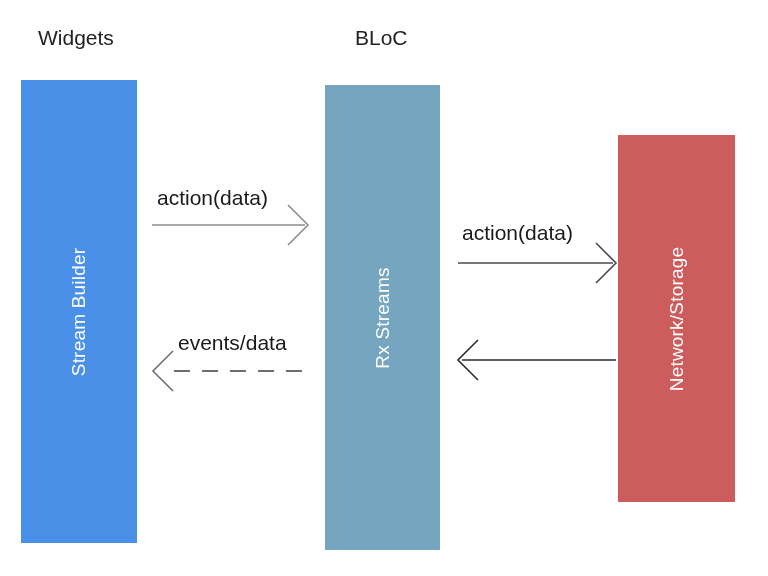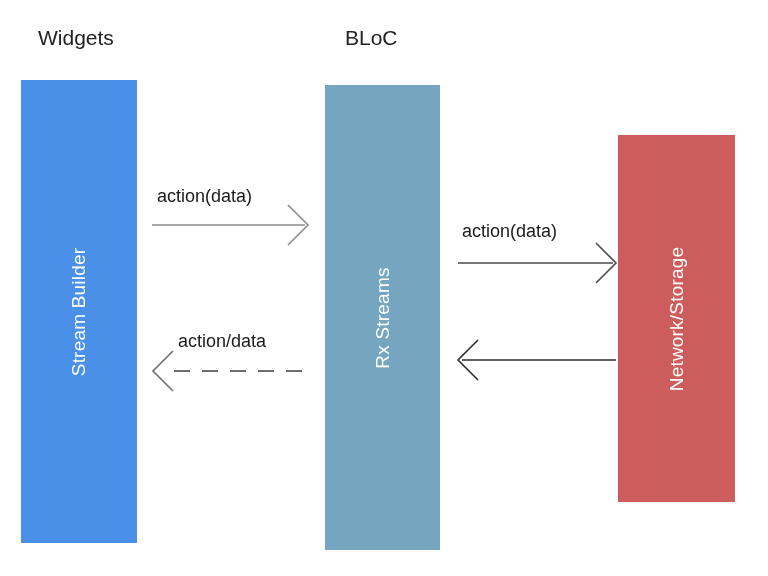--- a/index.html
+++ b/index.html
@@ -36,41 +36,41 @@
   .node-title {
     position: absolute;
     color: #222222;
     font-size: 21px;
     white-space: nowrap;
     font-family: "Liberation Sans", sans-serif;
   }
   .edge-label {
     position: absolute;
     color: #1a1a1a;
-    font-size: 18px;
+    font-size: 21px;
     white-space: nowrap;
     font-family: "Liberation Sans", sans-serif;
   }
   svg.edges {
     position: absolute;
     left: 0;
     top: 0;
     width: 768px;
     height: 576px;
     pointer-events: none;
   }
 </style>
 </head>
 <body>
 
 <div id="canvas">
 
   <div class="node-title" style="left:38px; top:26px;">Widgets</div>
 
-  <div class="node-title" style="left:345px; top:26px;">BLoC</div>
+  <div class="node-title" style="left:355px; top:26px;">BLoC</div>
 
   <div class="node-box" style="left:21px; top:80px; width:116px; height:463px; background:#4a90e8;">
     <span class="node-label-vertical">Stream Builder</span>
   </div>
 
   <div class="node-box" style="left:325px; top:85px; width:115px; height:465px; background:#76a5bf;">
     <span class="node-label-vertical">Rx Streams</span>
   </div>
 
   <div class="node-box" style="left:618px; top:135px; width:117px; height:367px; background:#cd5c5c;">
@@ -97,16 +97,16 @@
     <g>
       <line x1="616" y1="360" x2="462" y2="360" stroke="#2b2b2b" stroke-width="1.6"></line>
       <polyline points="478,340 458,360 478,380" fill="none" stroke="#2b2b2b" stroke-width="1.6"></polyline>
     </g>
   </svg>
 
   <div class="edge-label" style="left:157px; top:186px;">action(data)</div>
 
   <div class="edge-label" style="left:462px; top:221px;">action(data)</div>
 
-  <div class="edge-label" style="left:178px; top:331px;">action/data</div>
+  <div class="edge-label" style="left:178px; top:331px;">events/data</div>
 
 
 </div>
 
 </body></html>

